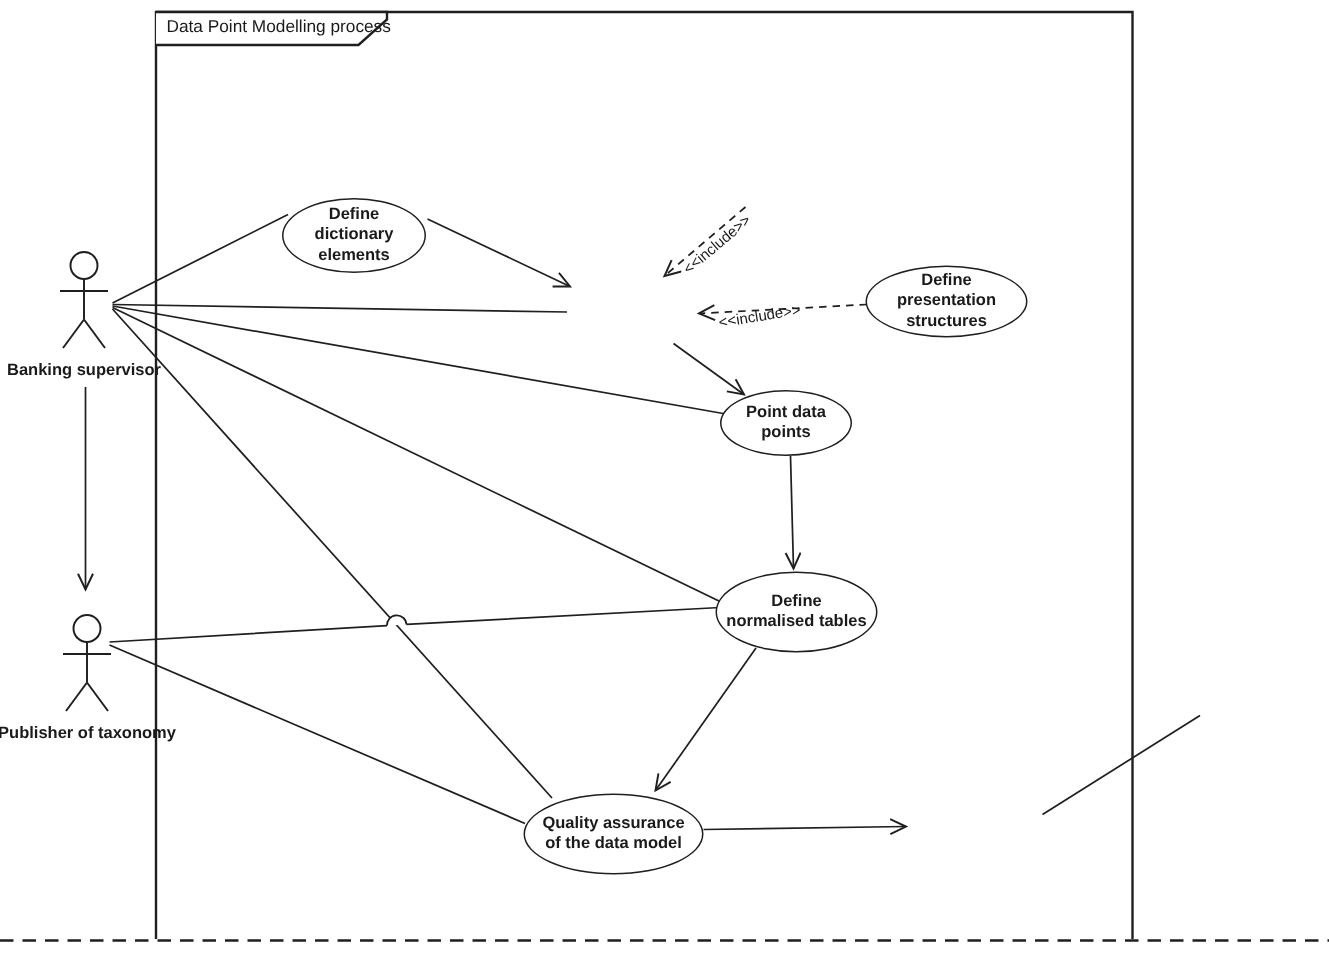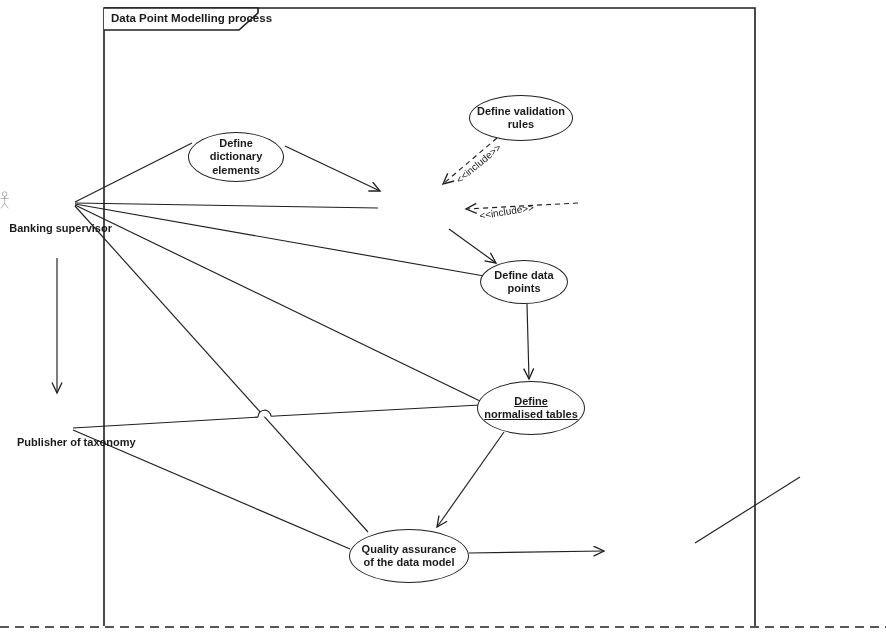--- a/index.html
+++ b/index.html
@@ -6,29 +6,29 @@
   #canvas{
     position:relative;width:886px;height:637px;background:#fff;overflow:hidden;
     font-family:"Liberation Sans", sans-serif;color:#1a1a1a;
   }
   #wires{position:absolute;left:0;top:0;z-index:1;}
   .usecase{
     position:absolute;z-index:2;background:#fff;border:1.6px solid #1f1f1f;border-radius:50%;
     display:flex;align-items:center;justify-content:center;text-align:center;
     font-weight:bold;font-size:11px;line-height:1.2;padding:2px 6px;box-sizing:border-box;
   }
-  .actor{position:absolute;z-index:2;display:flex;flex-direction:row;align-items:flex-end;}
+  .actor{position:absolute;z-index:2;display:flex;flex-direction:column;align-items:center;}
   .actor svg{display:block;}
   .actor .actor-label{font-weight:bold;font-size:11px;margin-top:7px;white-space:nowrap;text-align:center;}
   .stereotype{
     position:absolute;z-index:3;font-size:10px;white-space:nowrap;color:#1a1a1a;
     transform-origin:center center;
   }
   .frame-title{
-    position:absolute;z-index:3;left:111px;top:12px;font-weight:bold;font-size:11.5px;white-space:nowrap;
+    position:absolute;z-index:3;left:111px;top:12px;font-weight:normal;font-size:11.5px;white-space:nowrap;
   }
 </style>
 </head>
 <body>
 
 <div id="canvas">
 
   <svg id="wires" width="886" height="637" viewBox="0 0 886 637">
     <defs>
       <marker id="arrow" markerWidth="16" markerHeight="14" refX="11.5" refY="5.5" orient="auto" markerUnits="userSpaceOnUse">
@@ -64,27 +64,27 @@
       <line x1="469" y1="553" x2="604" y2="551" marker-end="url(#arrow)"></line>
       <line x1="695" y1="543" x2="800" y2="477"></line>
     </g>
   </svg>
 
   <div class="frame-title">Data Point Modelling process</div>
 
   <div class="usecase" style="left:188px;top:132px;width:96px;height:50px;">
     <span>Define dictionary elements</span>
   </div>
-  <div class="usecase" style="left:469px;top:95px;width:104px;height:46px;">
-    <span>Define validation rules</span>
+  <div class="usecase" style="left:577px;top:177px;width:108px;height:48px;">
+    <span>Define presentation structures</span>
   </div>
   <div class="usecase" style="left:480px;top:260px;width:88px;height:44px;">
-    <span>Define data points</span>
+    <span>Point data points</span>
   </div>
-  <div class="usecase" style="left:477px;top:381px;width:108px;height:54px;text-decoration:underline;">
+  <div class="usecase" style="left:477px;top:381px;width:108px;height:54px;">
     <span>Define normalised tables</span>
   </div>
   <div class="usecase" style="left:349px;top:529px;width:120px;height:54px;">
     <span>Quality assurance of the data model</span>
   </div>
 
   <div class="stereotype" style="left:451px;top:158px;transform:rotate(-40deg);">&lt;&lt;include&gt;&gt;</div>
   <div class="stereotype" style="left:479px;top:206px;transform:rotate(-9deg);">&lt;&lt;include&gt;&gt;</div>
 
   <div class="actor" style="left:0px;top:166px;width:112px;">
@@ -93,21 +93,21 @@
         <circle cx="18" cy="11" r="9"></circle>
         <line x1="18" y1="20" x2="18" y2="47"></line>
         <line x1="2" y1="28" x2="34" y2="28"></line>
         <line x1="18" y1="47" x2="4" y2="66"></line>
         <line x1="18" y1="47" x2="32" y2="66"></line>
       </g>
     </svg>
     <div class="actor-label">Banking supervisor</div>
   </div>
 
-  <div class="actor" style="left:2px;top:380px;width:112px;margin-left:15px;">
+  <div class="actor" style="left:2px;top:408px;width:112px;">
     <svg width="36" height="68" viewBox="0 0 36 68">
       <g stroke="#1f1f1f" stroke-width="1.3" fill="none">
         <circle cx="18" cy="11" r="9"></circle>
         <line x1="18" y1="20" x2="18" y2="47"></line>
         <line x1="2" y1="28" x2="34" y2="28"></line>
         <line x1="18" y1="47" x2="4" y2="66"></line>
         <line x1="18" y1="47" x2="32" y2="66"></line>
       </g>
     </svg>
     <div class="actor-label">Publisher of taxonomy</div>

